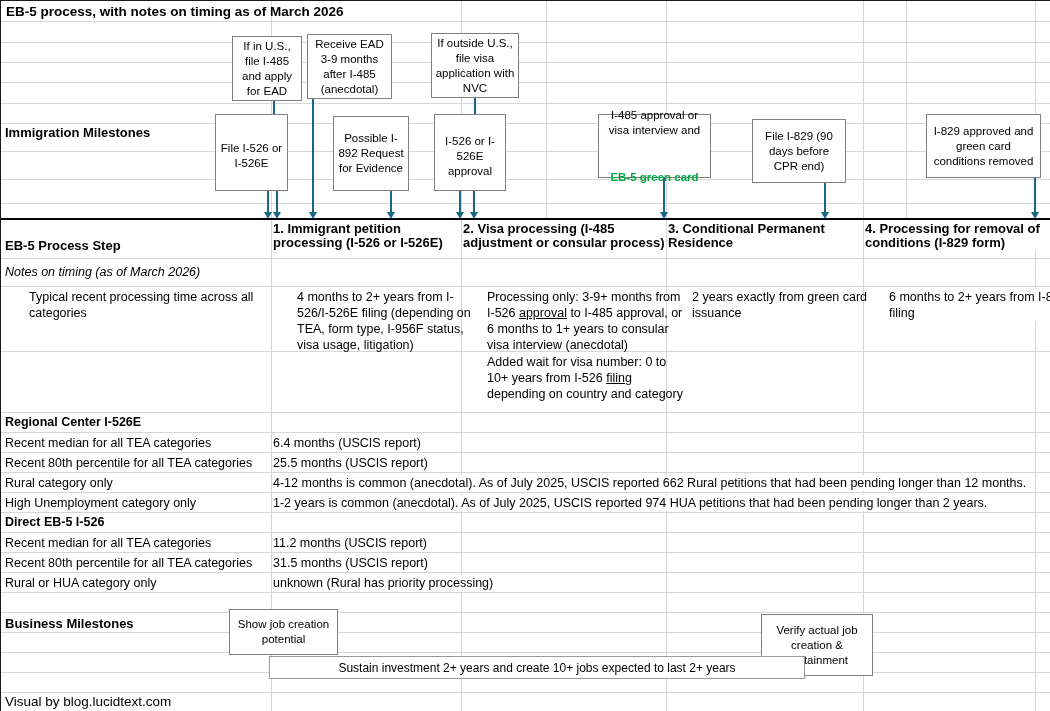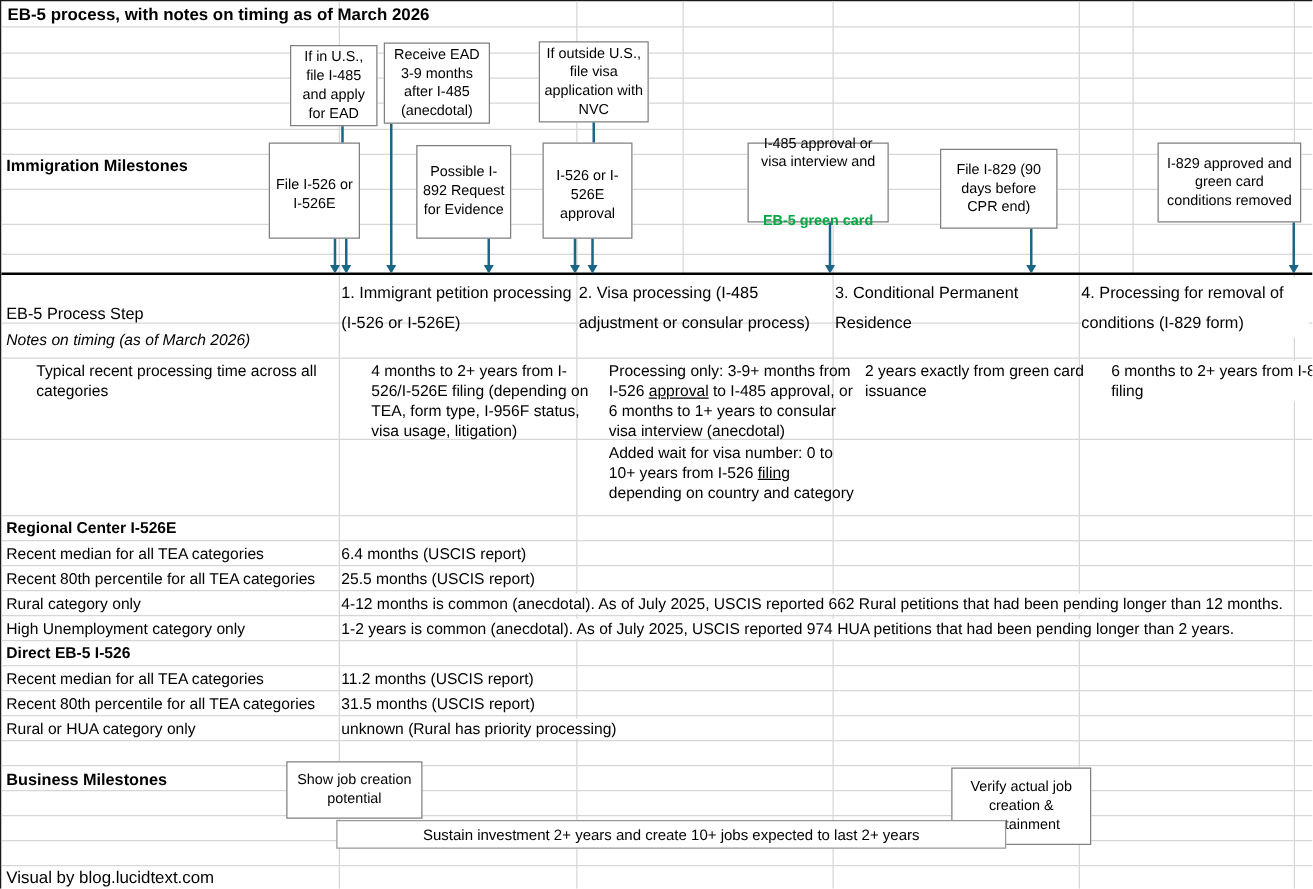--- a/index.html
+++ b/index.html
@@ -9,21 +9,21 @@
     border-top:1px solid #1a1a1a;border-left:1px solid #1a1a1a;box-sizing:border-box;
   }
   .hl{position:absolute;left:0;width:1050px;height:1px;background:#d6d6d6;}
   .vl{position:absolute;width:1px;background:#d6d6d6;}
   .blackline{position:absolute;left:0;width:1050px;height:2px;background:#000;}
   .txt{position:absolute;font-size:12.5px;line-height:16px;white-space:nowrap;}
   .wrap{white-space:normal;margin-left:24px;}
   .b{font-weight:bold;}
   .i{font-style:italic;}
   .title{font-size:13.5px;font-weight:bold;}
-  .hdr{font-size:13px;font-weight:normal;line-height:24px;white-space:normal;}
+  .hdr{font-size:13px;font-weight:bold;line-height:14px;white-space:normal;}
   .box{
     position:absolute;background:#fff;border:1px solid #808080;box-sizing:border-box;
     font-size:11.5px;line-height:15px;text-align:center;
     display:flex;flex-direction:column;align-items:center;justify-content:center;
     padding:2px 3px;
   }
   .box.topalign{justify-content:center;padding-top:9px;}
   .green{color:#00A843;font-weight:bold;margin-top:32px;}
   .u{text-decoration:underline;}
   .arrow{position:absolute;width:8px;}

